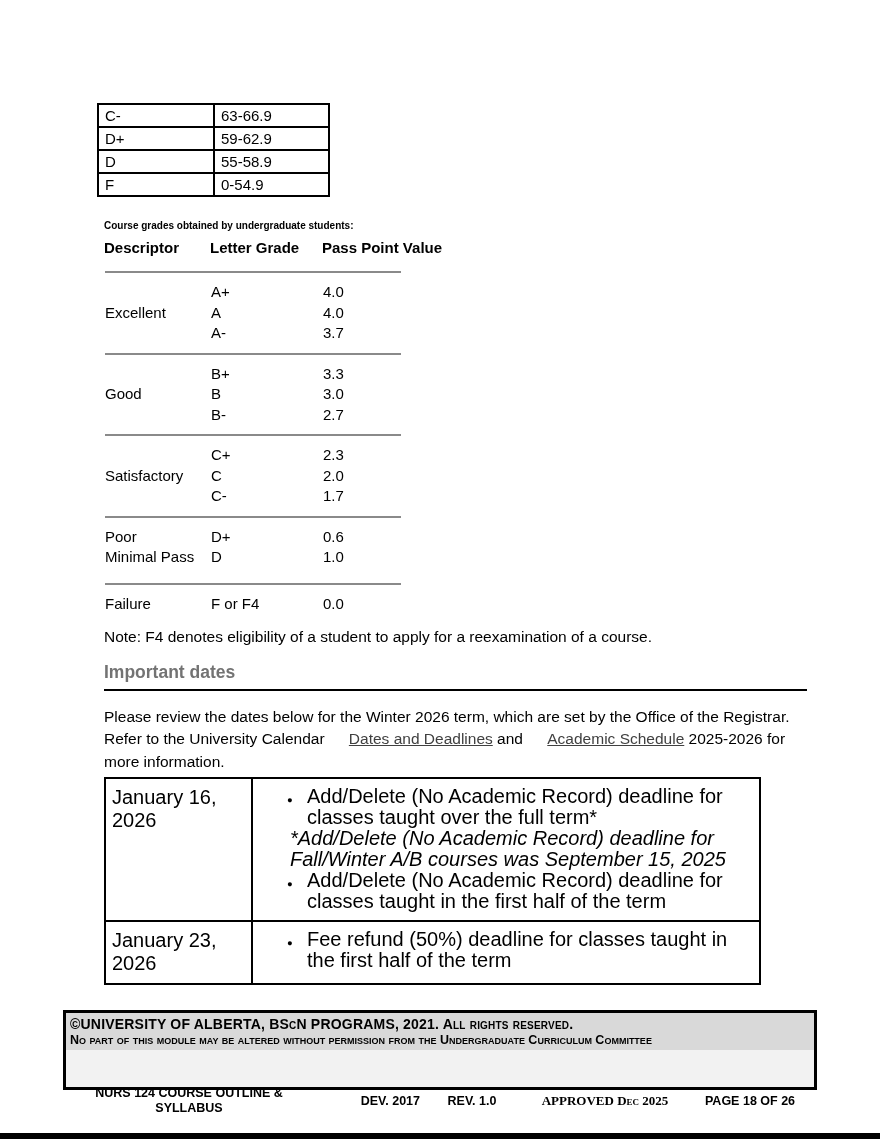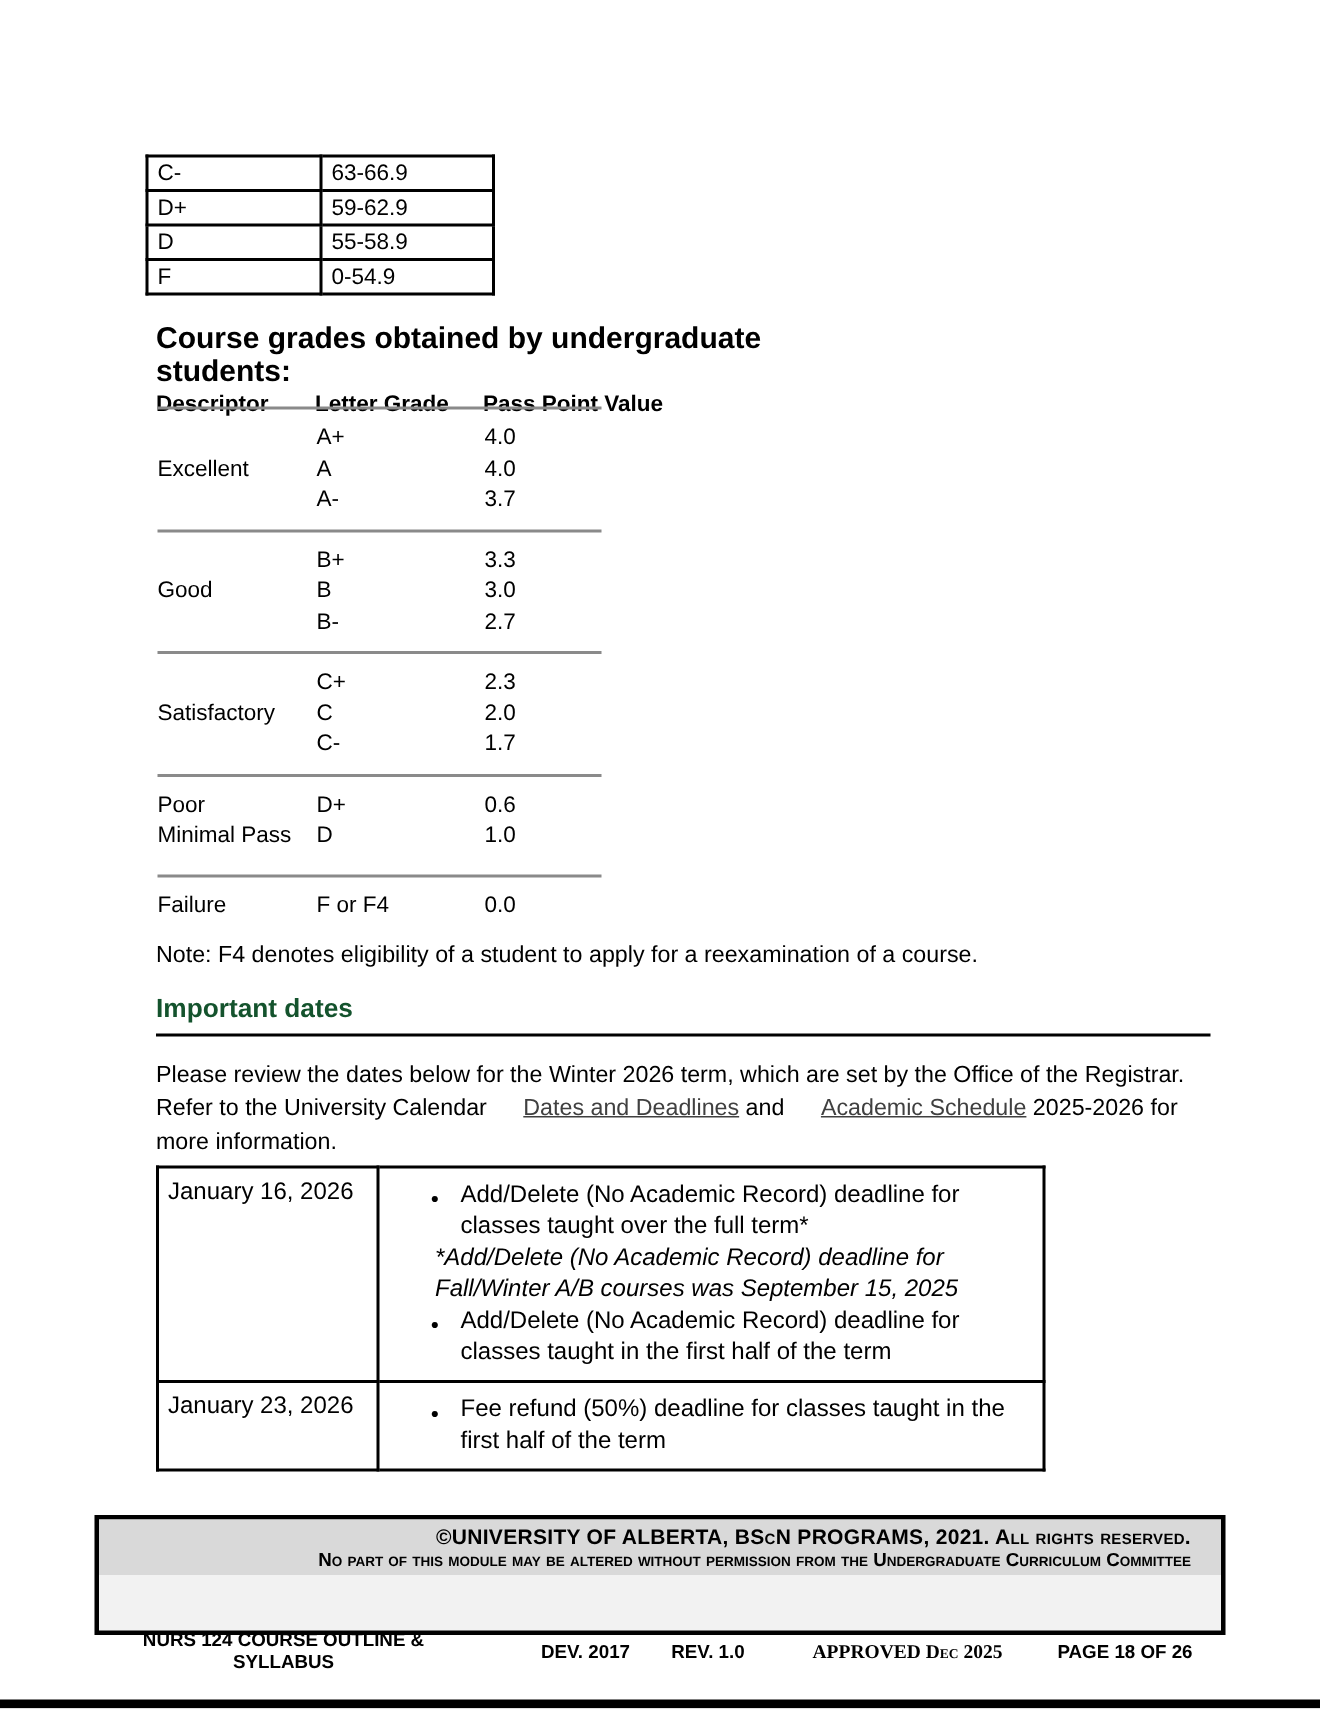--- a/index.html
+++ b/index.html
@@ -17,69 +17,69 @@
   }
   .range-table td {
     border:2px solid #000; font-size:15px;
     padding:1px 6px 2px 6px; height:23px; vertical-align:middle;
   }
   .range-table td.c1 { width:116px; }
   .range-table td.c2 { width:115px; }
 
   
   .grades-head { position:absolute; left:104px; top:215px; width:420px; }
-  .grades-title { font-size:20px; font-weight:bold; line-height:22px; }
+  .grades-title { font-size:10px; font-weight:bold; line-height:22px; }
   .grades-cols {
     display:grid; grid-template-columns:106px 112px 1fr;
     font-size:15px; font-weight:bold; line-height:22px;
   }
 
   
   .g-table { position:absolute; left:105px; top:271px; width:296px; font-size:15px; }
   .g-group { border-top:2px solid #8a8a8a; padding:9px 0 9px 0; }
   .g-group.last-pad { padding-bottom:15px; }
   .g-group.no-rule-bottom { padding-bottom:0; }
   .g-row { display:grid; grid-template-columns:106px 112px 1fr; line-height:20.5px; }
 
   .grades-note { position:absolute; left:104px; top:628px; font-size:15.5px; }
 
   
   .imp-block { position:absolute; left:104px; top:660px; width:703px; }
-  .imp-title { color:#14532d; font-size:17.5px; font-weight:bold; line-height:24px; }
+  .imp-title { color:#737373; font-size:17.5px; font-weight:bold; line-height:24px; }
   .imp-rule { border:none; border-top:2.5px solid #000; margin-top:5px; }
 
   .imp-intro {
     position:absolute; left:104px; top:706px; width:708px;
     font-size:15.5px; line-height:22.3px;
   }
   .imp-intro a { color:#404040; text-decoration:underline; cursor:pointer;margin-left:20px; }
 
   
   .dates-table {
-    position:absolute; left:104px; top:777px; width:593px;
-    border-collapse:collapse; font-size:16px;border-radius:17px;
+    position:absolute; left:104px; top:777px; width:657px;
+    border-collapse:collapse; font-size:20px;border-radius:17px;
   }
   .dates-table td {
     border:2px solid #000; vertical-align:top; padding:7px 8px 8px 6px;
   }
   .dates-table td.date-col { width:147px; }
   .dates-table .item { line-height:21px; }
   .bullet { position:relative; padding-left:48px; }
   .bullet::before {
     content:"●"; position:absolute; left:28px; top:3px; font-size:9.5px;
   }
   .note-italic { padding-left:31px; font-style:italic; }
 
   
   .footer {
     position:absolute; left:63px; top:1010px; width:754px; height:80px;
     border:3px solid #000; background:#f2f2f2;
   }
   .footer-top {
-    background:#d9d9d9; text-align:right; padding:3px 20px 2px 4px;
+    background:#d9d9d9; text-align:left; padding:3px 20px 2px 4px;
     font-weight:bold; font-variant:small-caps;
   }
   .ft-line1 { font-size:14px; line-height:17px; letter-spacing:0.2px; }
   .ft-line2 { font-size:12.5px; line-height:15px; }
   .footer-bottom {
     display:flex; align-items:center; height:38px;
     font-weight:bold; font-size:12.5px;margin-top:32px;
   }
   .f-title { width:232px; text-align:center; line-height:15px; padding-left:14px; }
   .f-dev { width:122px; text-align:right; }

